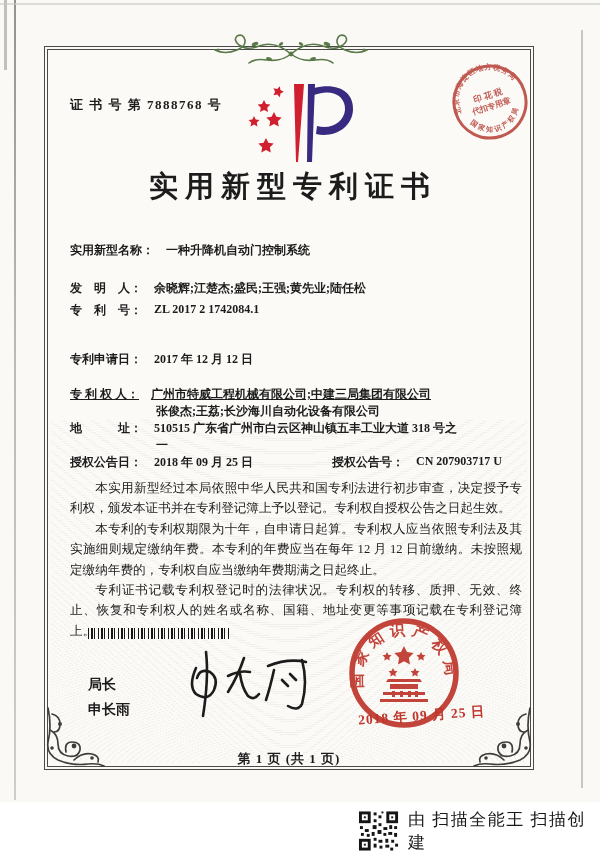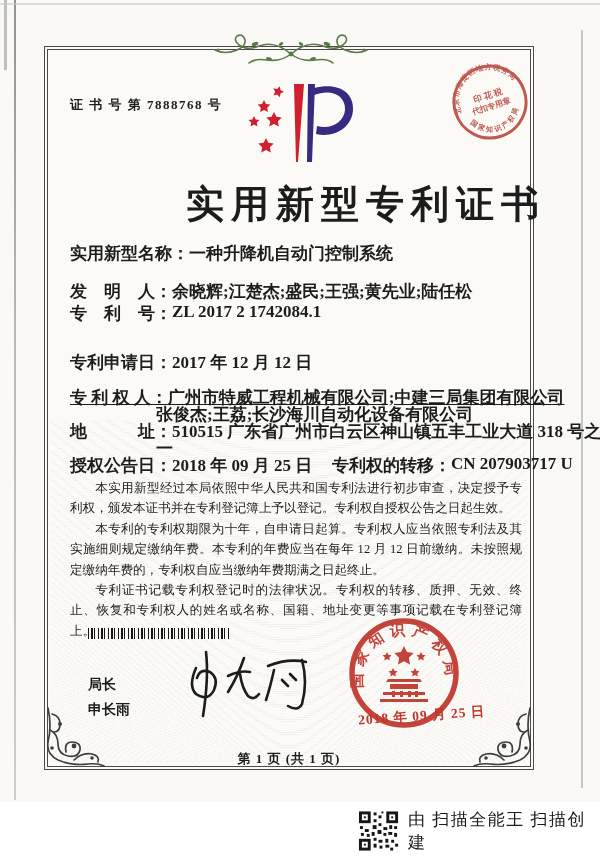--- a/index.html
+++ b/index.html
@@ -25,24 +25,24 @@
 
   .top-ornament{position:absolute;left:143px;top:-20px;width:200px;height:42px;}
 
   .cert-no{position:absolute;left:22px;top:34px;font-size:13px;font-weight:600;letter-spacing:1.5px;margin-top:12px;}
 
   .logo{position:absolute;left:186px;top:26px;width:130px;height:92px;}
 
   .tax-stamp{position:absolute;left:402px;top:12px;width:80px;height:80px;
     transform:rotate(-18deg);opacity:.88;}
 
-  .title{position:absolute;left:0;top:113px;width:100%;text-align:right;
-    font-size:38px;font-weight:700;letter-spacing:7px;margin:16px;}
-
-  .field-row{position:absolute;left:22px;font-size:17px;font-weight:600;display:flex;white-space:nowrap;}
+  .title{position:absolute;left:0;top:113px;width:100%;text-align:center;
+    font-size:29px;font-weight:700;letter-spacing:7px;margin:4px;}
+
+  .field-row{position:absolute;left:22px;font-size:12px;font-weight:600;display:flex;white-space:nowrap;gap:12px;}
   .field-label{display:inline-block;}
   .field-value{display:inline-block;}
   .row-0{top:192px;} .row-1{top:230px;} .row-2{top:252px;} .row-3{top:301px;}
   .row-4{top:336px;text-decoration:underline;} .row-4b{top:353px;left:108px;} .row-5{top:370px;}
   .row-5b{top:387px;left:108px;} .row-6{top:404px;} .row-7{top:404px;left:284px;}
 
   .paragraphs{position:absolute;left:22px;top:428px;width:452px;font-size:12.6px;
     line-height:1.62;text-align:justify;}
   .paragraphs p{margin:0;text-indent:2em;}
 
@@ -163,21 +163,21 @@
       <span class="field-value">510515 广东省广州市白云区神山镇五丰工业大道 318 号之</span>
     </div>
     <div class="field-row row-5b">
       <span class="field-value">一</span>
     </div>
     <div class="field-row row-6">
       <span class="field-label">授权公告日：</span>
       <span class="field-value">2018 年 09 月 25 日</span>
     </div>
     <div class="field-row row-7">
-      <span class="field-label">专利权的转移：</span>
+      <span class="field-label">授权公告号：</span>
       <span class="field-value">CN 207903717 U</span>
     </div>
 
     <div class="paragraphs">
       <p>本实用新型经过本局依照中华人民共和国专利法进行初步审查，决定授予专利权，颁发本证书并在专利登记簿上予以登记。专利权自授权公告之日起生效。</p>
       <p>本专利的专利权期限为十年，自申请日起算。专利权人应当依照专利法及其实施细则规定缴纳年费。本专利的年费应当在每年 12 月 12 日前缴纳。未按照规定缴纳年费的，专利权自应当缴纳年费期满之日起终止。</p>
       <p>专利证书记载专利权登记时的法律状况。专利权的转移、质押、无效、终止、恢复和专利权人的姓名或名称、国籍、地址变更等事项记载在专利登记簿上。</p>
     </div>
 
     <div class="barcode"></div>

